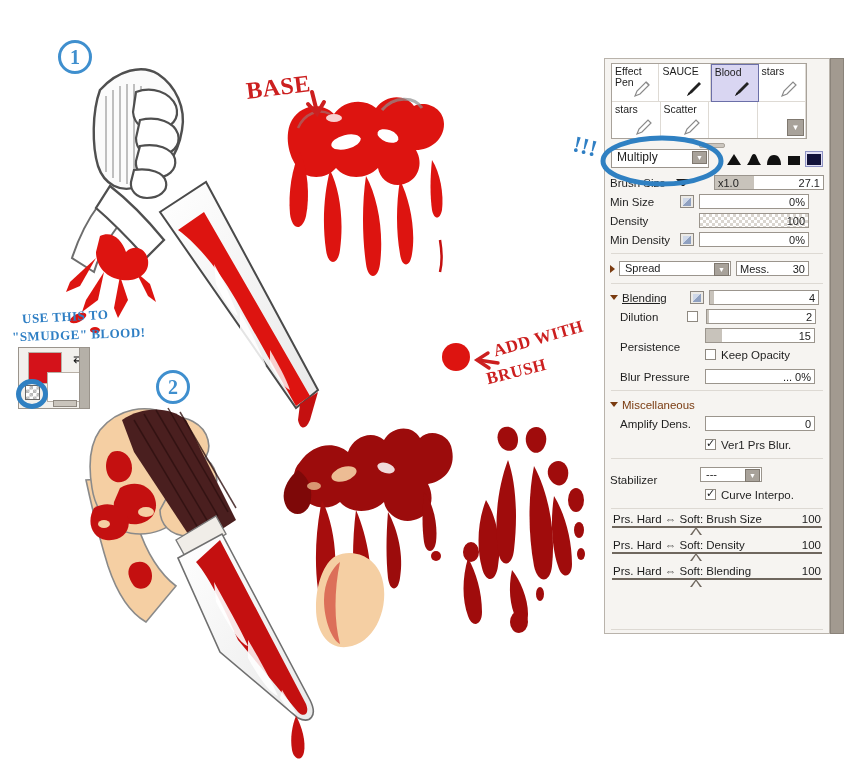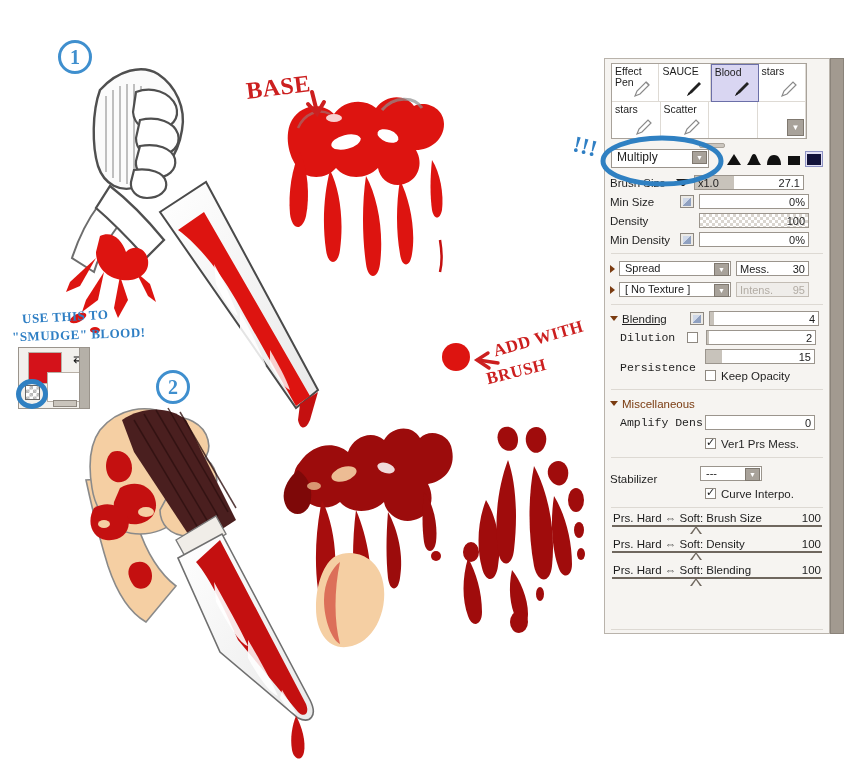--- a/index.html
+++ b/index.html
@@ -71,21 +71,21 @@
   .presets-more {
     position:absolute; right:2px; bottom:2px; width:17px; height:17px;
     background:#a8a29a; border:1px solid #7f786f; color:#fff; font-size:8px;
     display:flex; align-items:center; justify-content:center;
   }
 
   .grip { position:absolute; left:94px; top:84px; width:26px; height:5px; background:#cbc6bf; border:1px solid #a9a39b; border-radius:2px; }
 
   .row { position:relative; height:19px; margin:0 5px; display:flex; align-items:center; }
   .lbl { font-size:11.5px; color:#1f1f1f; white-space:nowrap; }
-  .lbl.ind { padding-left:10px;font-family:Liberation Mono, monospace; }
+  .lbl.ind { padding-left:10px; }
   .sect-lbl { color:#7a3b10; font-size:11.5px; }
 
   .field {
     position:relative; height:15px; background:#fff; border:1px solid #9b958d;
     display:flex; align-items:center; justify-content:flex-end;
     padding-right:3px; font-size:11px; overflow:hidden;
   }
   .field .fill { position:absolute; left:0; top:0; bottom:0; background:#c8c3bb; }
   .field .pre { position:absolute; left:3px; top:0; line-height:15px; font-size:11px; color:#222; }
   .field .val { position:relative; z-index:2; }
@@ -423,21 +423,21 @@
             <rect x="0" y="0" width="14" height="11" fill="#12123a"></rect>
           </svg>
         </div>
     </div>
 
     <div style="position:absolute; left:0; top:114px; right:0;">
 
       <div class="row">
         <span class="lbl" style="width:62px;">Brush Size</span>
         <span class="dropbtn" style="margin-left:4px;"></span>
-        <div class="field" style="width:110px; margin-left:4px;">
+        <div class="field" style="width:110px; margin-left:24px;">
           <div class="fill" style="width:36%"></div>
           <span class="pre">x1.0</span>
           <span class="val">27.1</span>
         </div>
       </div>
 
       <div class="row">
         <span class="lbl" style="width:70px;">Min Size</span>
         <span class="stampbtn"></span>
         <div class="field" style="width:110px; margin-left:5px;">
@@ -467,31 +467,20 @@
         <div class="combo small" style="width:112px;">
           <span>Spread</span>
           <span class="arrow">▼</span>
         </div>
         <div class="field" style="width:73px; margin-left:5px;">
           <span class="pre">Mess.</span>
           <span class="val">30</span>
         </div>
       </div>
 
-      <div class="row" style="height:21px;">
-        <span class="tri"></span>
-        <div class="combo small" style="width:112px;">
-          <span>[ No Texture ]</span>
-          <span class="arrow">▼</span>
-        </div>
-        <div class="field dim" style="width:73px; margin-left:5px;">
-          <span class="pre" style="color:#b2aca4;">Intens.</span>
-          <span class="val">95</span>
-        </div>
-      </div>
 
       <div class="divider"></div>
 
       <div class="row">
         <span class="tri down"></span>
         <span class="lbl" style="width:68px;text-decoration:underline;">Blending</span>
         <span class="stampbtn"></span>
         <div class="field" style="width:110px; margin-left:5px;">
           <div class="fill" style="width:4%"></div>
           <span class="val">4</span>
@@ -514,40 +503,46 @@
           <span class="val">15</span>
         </div>
       </div>
 
       <div class="row">
         <span style="width:95px;"></span>
         <span class="chk"></span>
         <span class="lbl">Keep Opacity</span>
       </div>
 
+      <div class="row" style="margin-top:3px;">
+        <span class="lbl ind" style="width:95px;">Blur Pressure</span>
+        <div class="field" style="width:110px;">
+          <span class="val">... 0%</span>
+        </div>
+      </div>
 
       <div class="divider"></div>
 
       <div class="row">
         <span class="tri down"></span>
         <span class="sect-lbl">Miscellaneous</span>
       </div>
 
 
       <div class="row">
         <span class="lbl ind" style="width:95px;">Amplify Dens.</span>
         <div class="field" style="width:110px;">
           <span class="val">0</span>
         </div>
       </div>
 
       <div class="row" style="margin-top:2px;">
         <span style="width:95px;"></span>
         <span class="chk on"></span>
-        <span class="lbl">Ver1 Prs Mess.</span>
+        <span class="lbl">Ver1 Prs Blur.</span>
       </div>
 
 
       <div class="divider"></div>
 
       <div class="row" style="height:22px;">
         <span class="lbl" style="width:90px;margin-top:12px;">Stabilizer</span>
         <div class="combo small" style="width:62px;">
           <span>---</span>
           <span class="arrow">▼</span>

